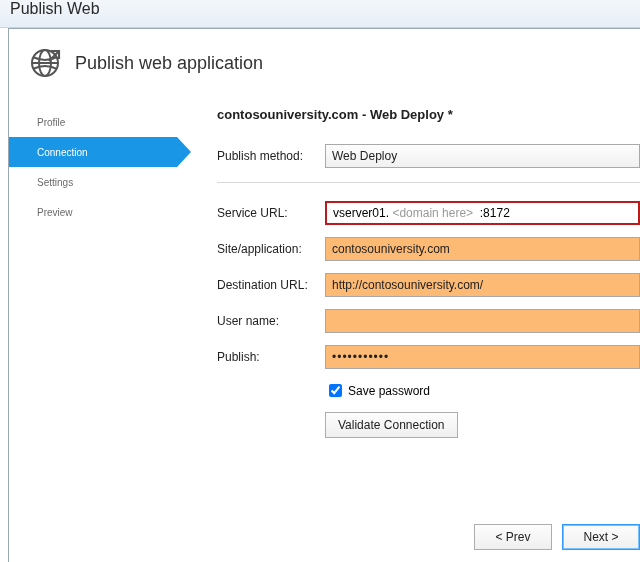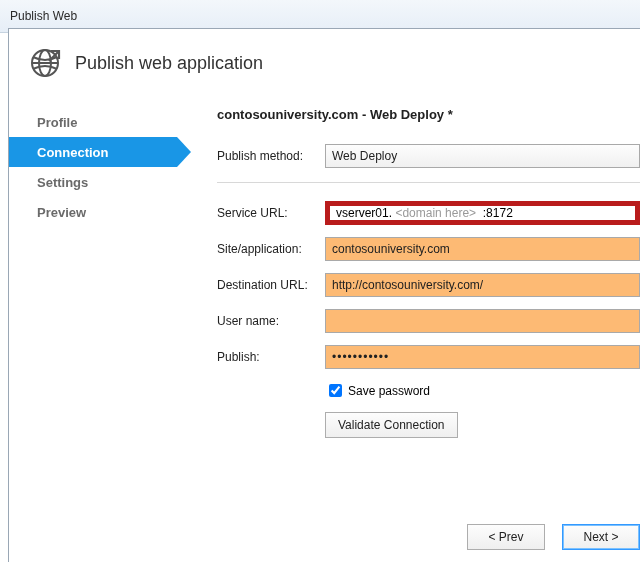--- a/index.html
+++ b/index.html
@@ -10,25 +10,25 @@
     background: #fff;
     width: 640px;
     height: 562px;
     overflow: hidden;
     position: relative;
   }
   .titlebar {
     height: 28px;
     background: linear-gradient(#f3f7fb, #e6eef7);
     border-bottom: 1px solid #c6d3e0;
-    padding: 16px 10px;
-    display: flex;
-    align-items: center;
+    padding: 0 10px;
+    display: flex;
+    align-items: flex-start;
     color: #2a2a2a;
-    font-size: 12px;
+    font-size: 16px;
   }
   .window-body {
     position: absolute;
     top: 28px; left: 8px; right: 0; bottom: 0;
     border: 1px solid #9aa7b5;
     border-right: none;
     border-bottom: none;
     background: #fff;
     box-shadow: inset 1px 1px 0 #fff;
   }
@@ -54,24 +54,23 @@
   .sidebar {
     width: 168px;
     padding: 8px 0 0 0;
   }
   .side-item {
     height: 30px;
     display: flex;
     align-items: center;
     padding-left: 28px;
     color: #6a6a6a;
-    font-size: 13px;
+    font-size: 10px;
     position: relative;
     cursor: pointer;
-    font-weight: bold;
   }
   .side-item.active {
     background: #1996e6;
     color: #fff;
   }
   .side-item.active::after {
     content: "";
     position: absolute;
     right: -14px;
     top: 0;
@@ -147,27 +146,27 @@
     font-size: 12px;
     color: #222;
     cursor: pointer;
     padding: 0 12px;
   }
   .footer {
     position: absolute;
     right: 0;
     bottom: 12px;
     display: flex;
+    gap: 10px;
     padding-right: 0;
   }
   .footer button { min-width: 78px; }
   .footer .primary {
     border-color: #3399ff;
     box-shadow: inset 0 0 0 1px #7ac1ff;
-    margin-left: 17px;
   }
 </style>
 </head>
 <body>
 
 <div class="titlebar">
   <span>Publish Web</span>
 </div>
 
 <div class="window-body">
@@ -212,21 +211,21 @@
             <option>Web Deploy</option>
           </select>
         </div>
       </div>
 
       <hr class="hr">
 
       <div class="row">
         <label>Service URL:</label>
         <div class="field">
-          <div style="border:5px solid #b91c1c;height:24px;display:flex;align-items:center;padding:0 6px;background:#fff;">
+          <div style="border:2px solid #b91c1c;height:24px;display:flex;align-items:center;padding:0 6px;background:#fff;">
             <span>vserver01.</span>
             <span>&nbsp;</span>
             <span class="hint">&lt;domain here&gt;</span>
             <span>&nbsp;&nbsp;</span>
             <span>:8172</span>
           </div>
         </div>
       </div>
 
       <div class="row">

